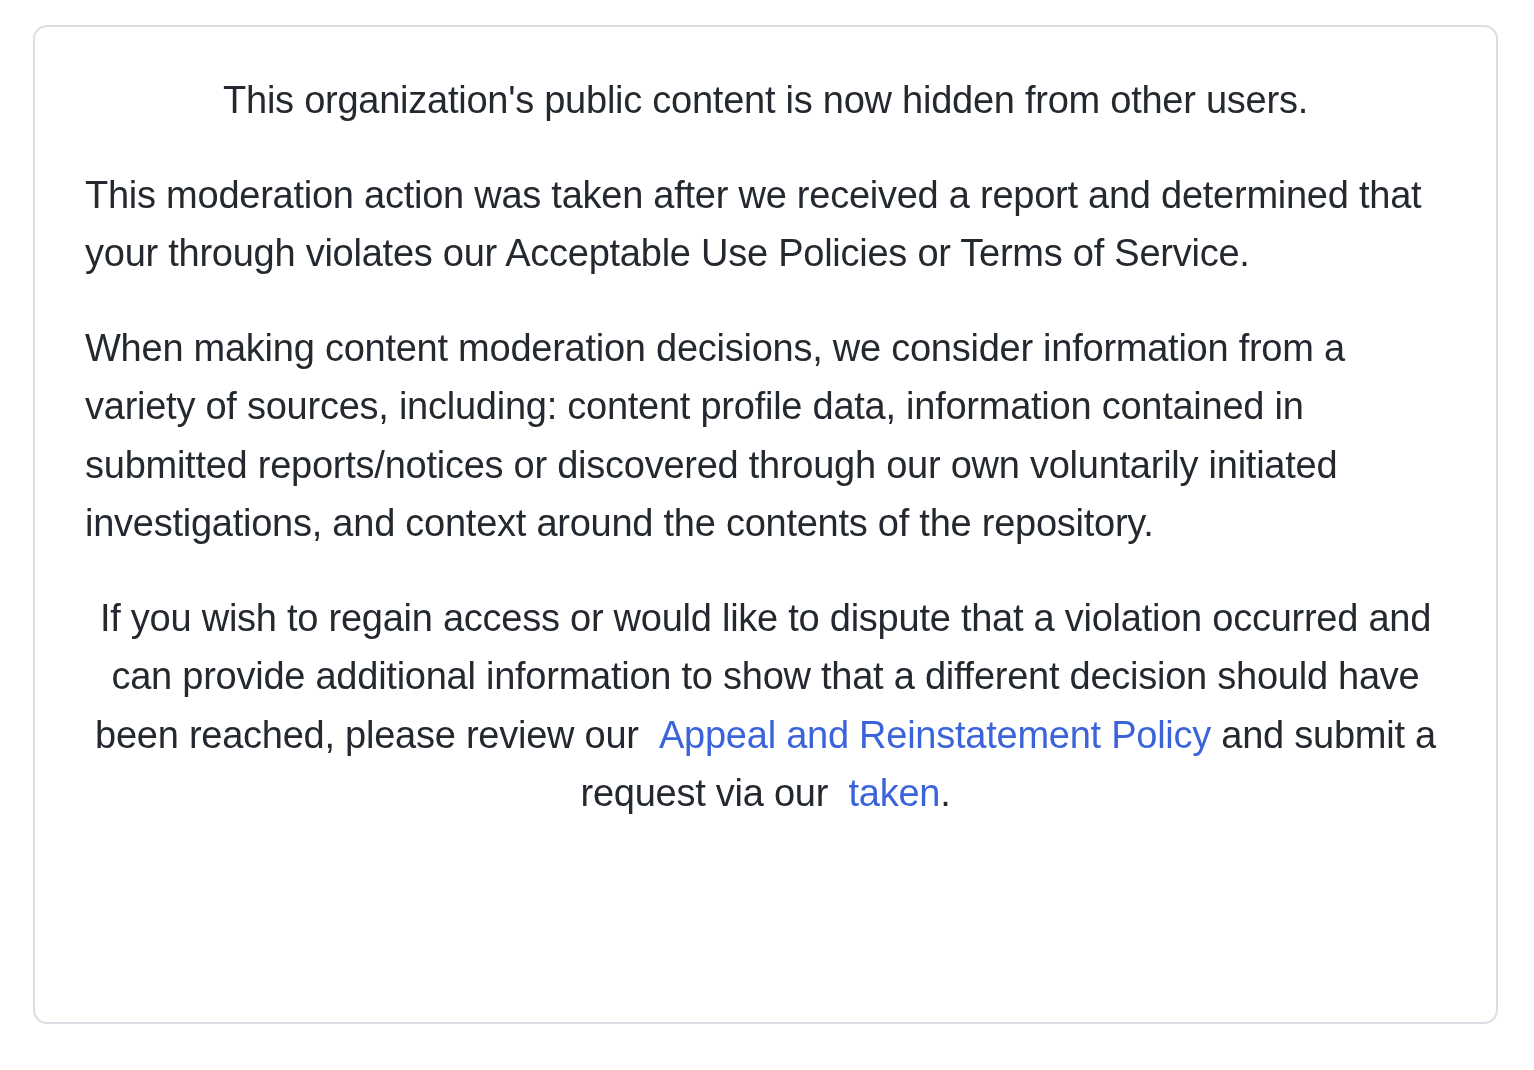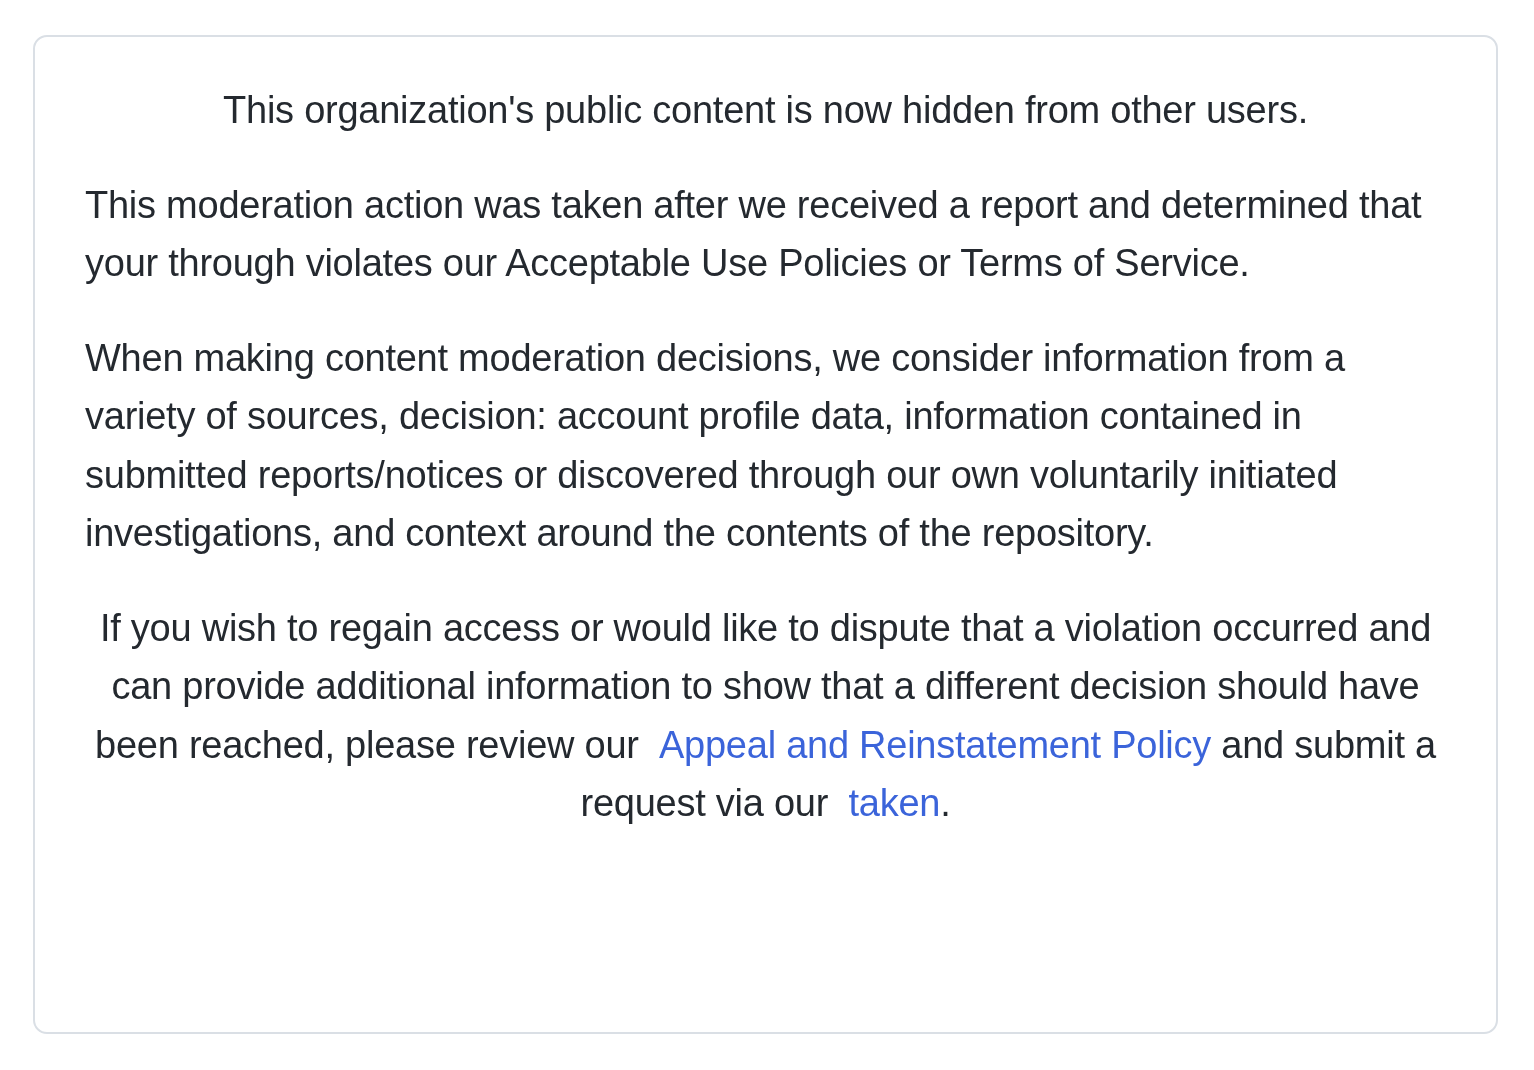--- a/index.html
+++ b/index.html
@@ -6,21 +6,21 @@
     margin: 0;
     padding: 0;
     width: 1534px;
     height: 1070px;
     background: #ffffff;
     font-family: "Liberation Sans", sans-serif;
   }
   .notice-card {
     position: absolute;
     left: 33px;
-    top: 35px;
+    top: 25px;
     width: 1465px;
     height: 999px;
     box-sizing: border-box;
     background: #ffffff;
     border: 2px solid #dadfe5;
     border-radius: 14px;
     padding: 44px 50px;
     color: #24292f;
     font-size: 38px;
     line-height: 58.5px;
@@ -44,17 +44,17 @@
 </style>
 </head>
 <body>
 
 <div class="notice-card">
 
   <p class="center">This organization's public content is now hidden from other users.</p>
 
   <p>This moderation action was taken after we received a report and determined that your through violates our Acceptable Use Policies or Terms of Service.</p>
 
-  <p>When making content moderation decisions, we consider information from a variety of sources, decision: account profile data, information contained in submitted reports/notices or discovered through our own voluntarily initiated investigations, and context around the contents of the repository.</p>
+  <p>When making content moderation decisions, we consider information from a variety of sources, including: content profile data, information contained in submitted reports/notices or discovered through our own voluntarily initiated investigations, and context around the contents of the repository.</p>
 
   <p class="center"><span>If you wish to regain access or would like to dispute that a violation occurred and can provide additional information to show that a different decision should have been reached, please review our </span><a class="inline-link" href="#">Appeal and Reinstatement Policy</a><span> and submit a request via our </span><a class="inline-link" href="#">taken</a><span>.</span></p>
 
 </div>
 
 </body></html>

